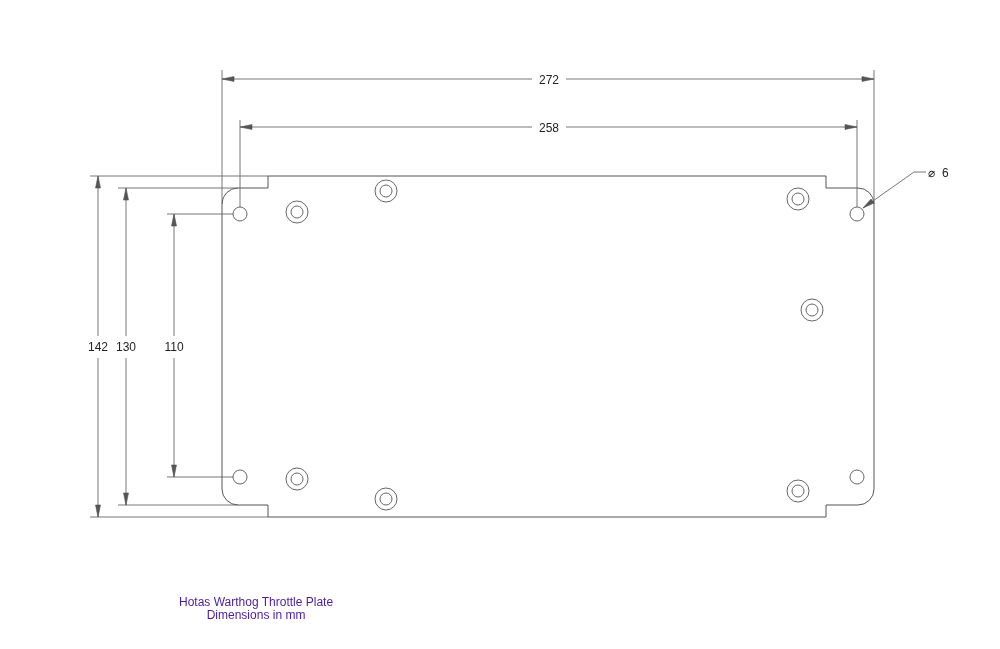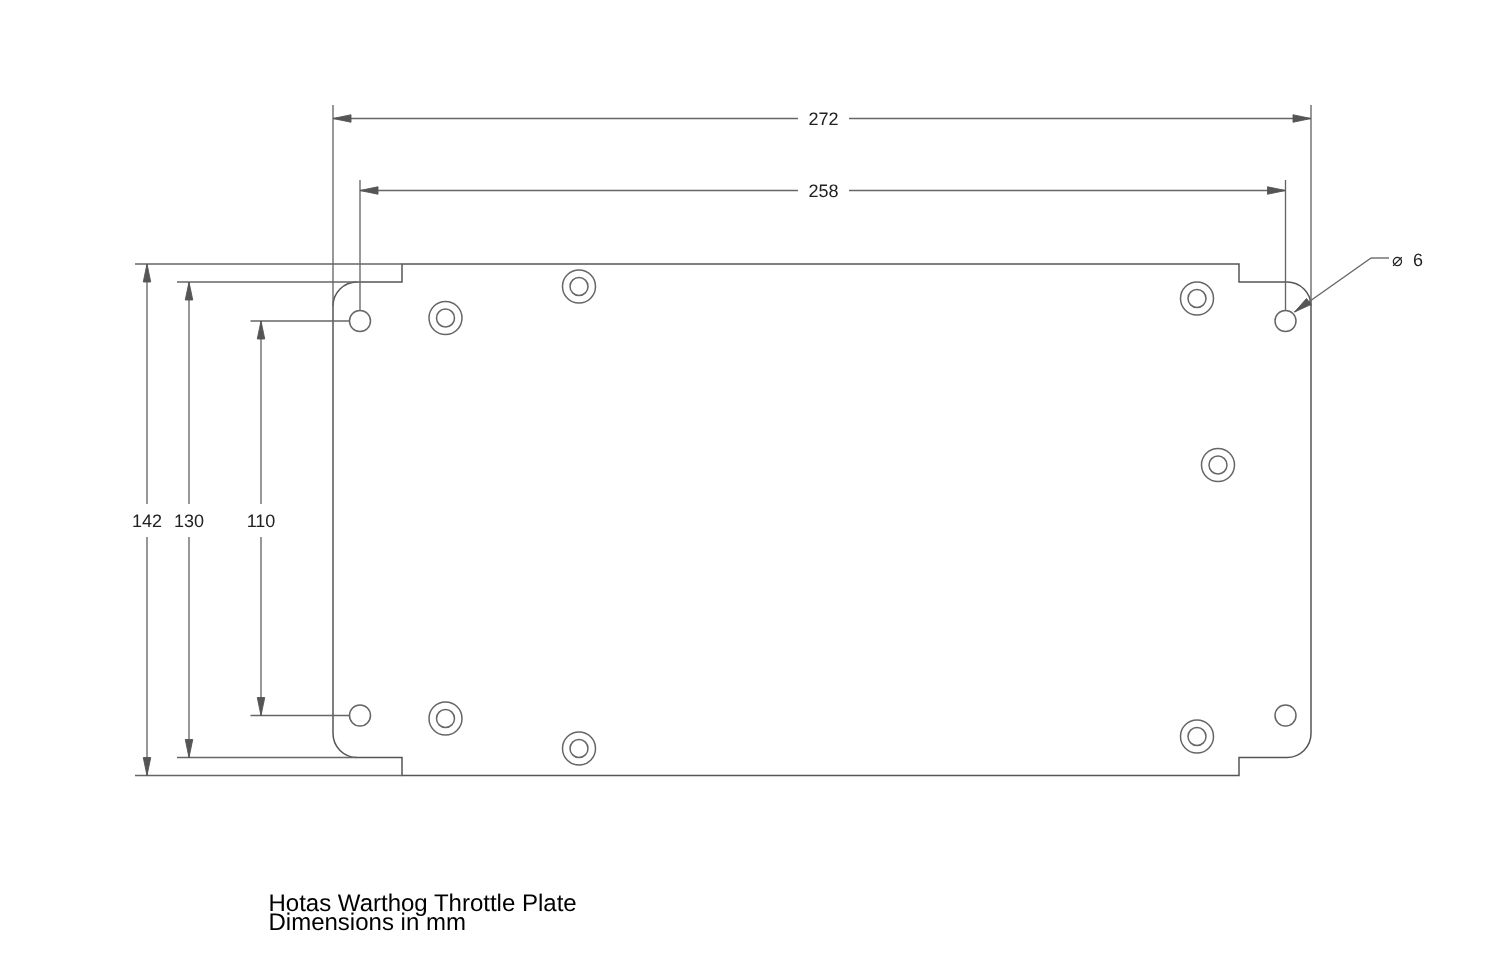--- a/index.html
+++ b/index.html
@@ -3,21 +3,21 @@
 <meta charset="utf-8">
 <style>
   html, body { margin: 0; padding: 0; background: #ffffff; }
   body { width: 1000px; height: 649px; position: relative; overflow: hidden; font-family: "Liberation Sans", sans-serif; }
   svg { position: absolute; left: 0; top: 0; }
   .ln { stroke: #555; stroke-width: 1; fill: none; }
   .thin { stroke: #666; stroke-width: 0.9; fill: none; }
   .hole { stroke: #666; stroke-width: 1; fill: none; }
   .arrow { fill: #555; stroke: #555; stroke-width: 0.6; }
   .dimtxt { font-family: "Liberation Sans", sans-serif; font-size: 12px; fill: #222; }
-  .caption { position: absolute; left: 179px; top: 596px; font-size: 16px; line-height: 13px; color: #000000; }
+  .caption { position: absolute; left: 179px; top: 596px; font-size: 12px; line-height: 13px; color: #4c1d95; text-align: center; }
   .caption div { white-space: nowrap; }
 </style>
 </head>
 <body>
 
 <svg width="1000" height="649" viewBox="0 0 1000 649">
 
   <g>
     <path class="ln" d="
       M 268 176 L 826 176

